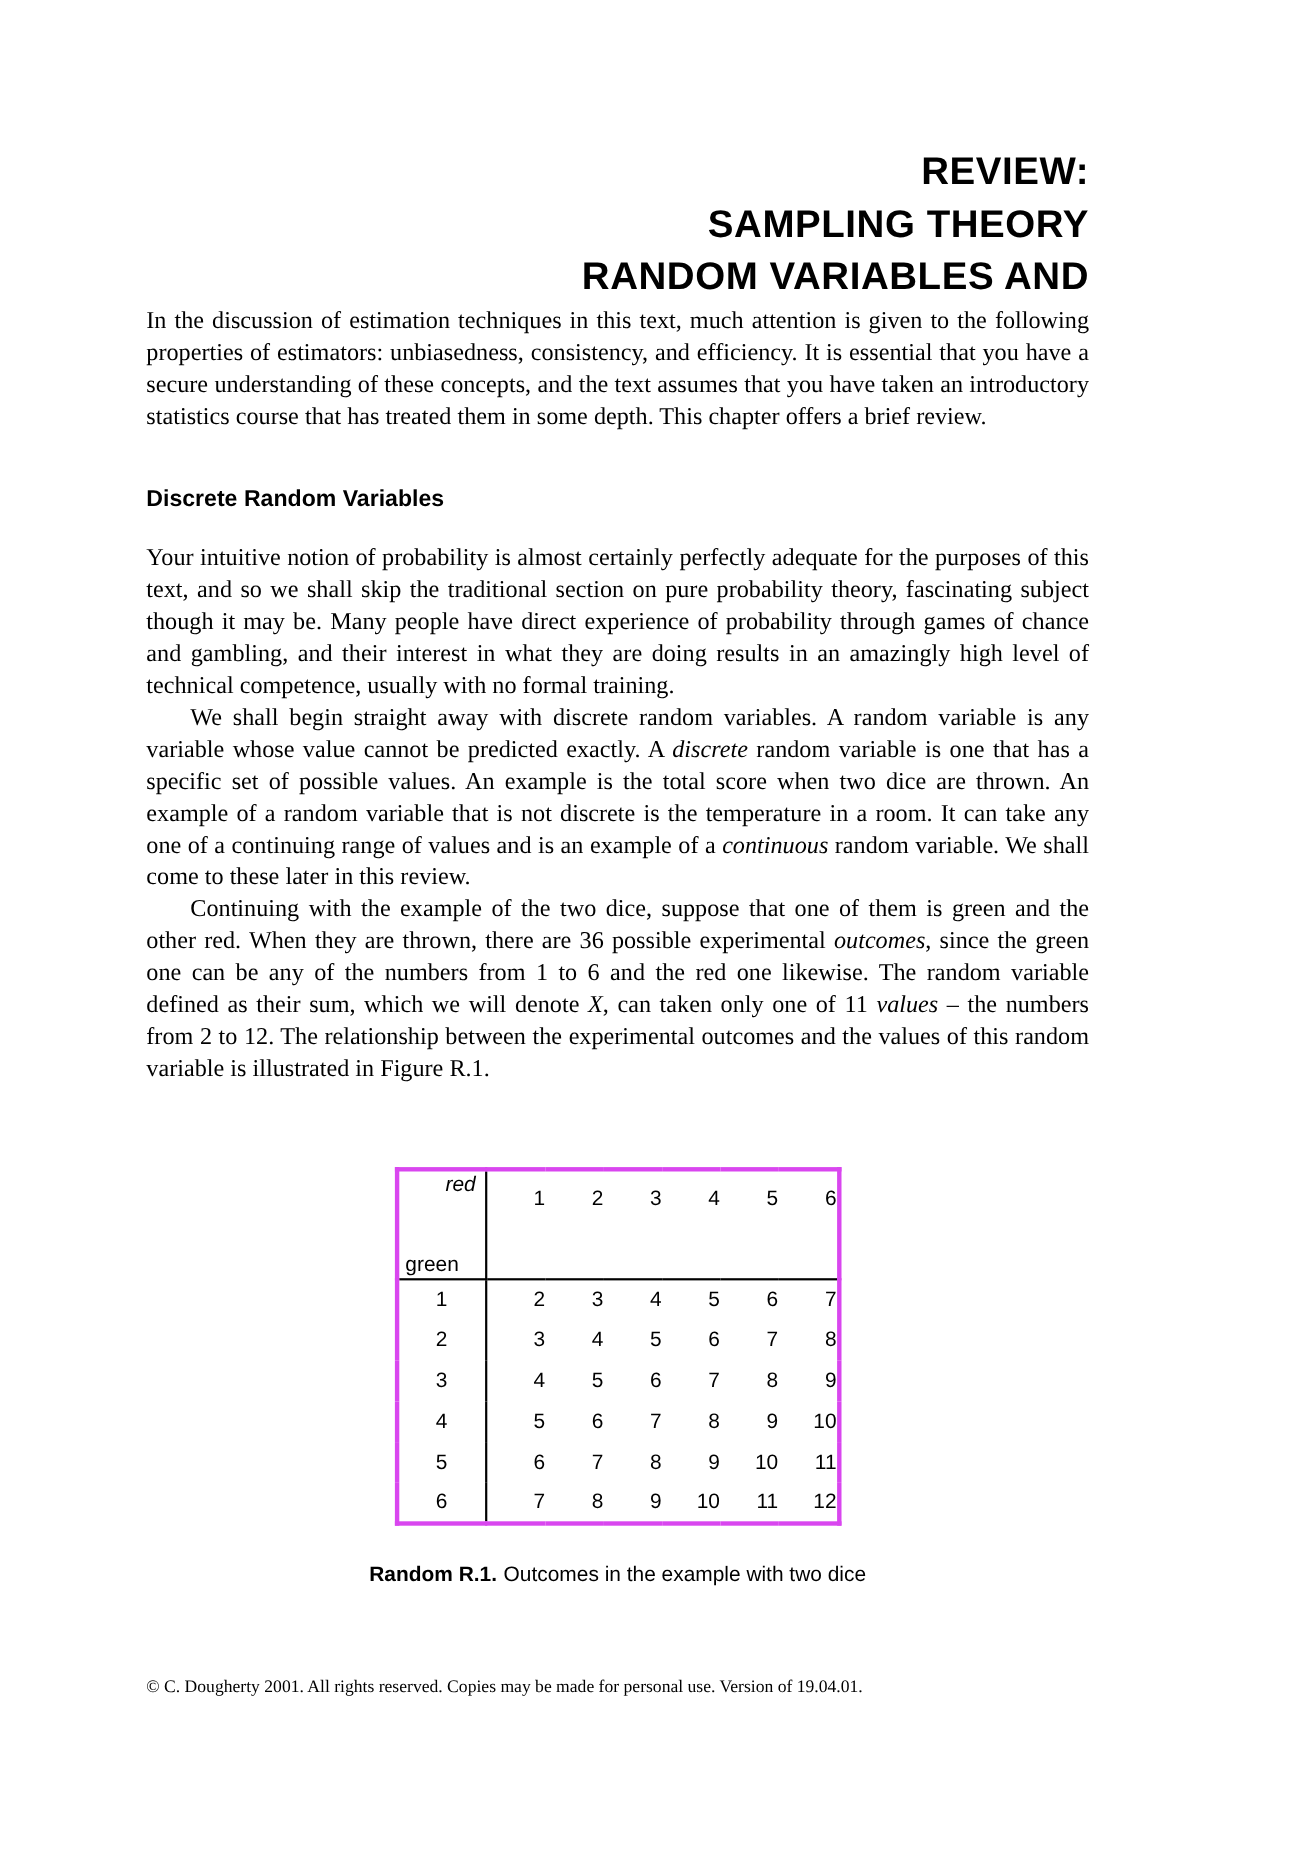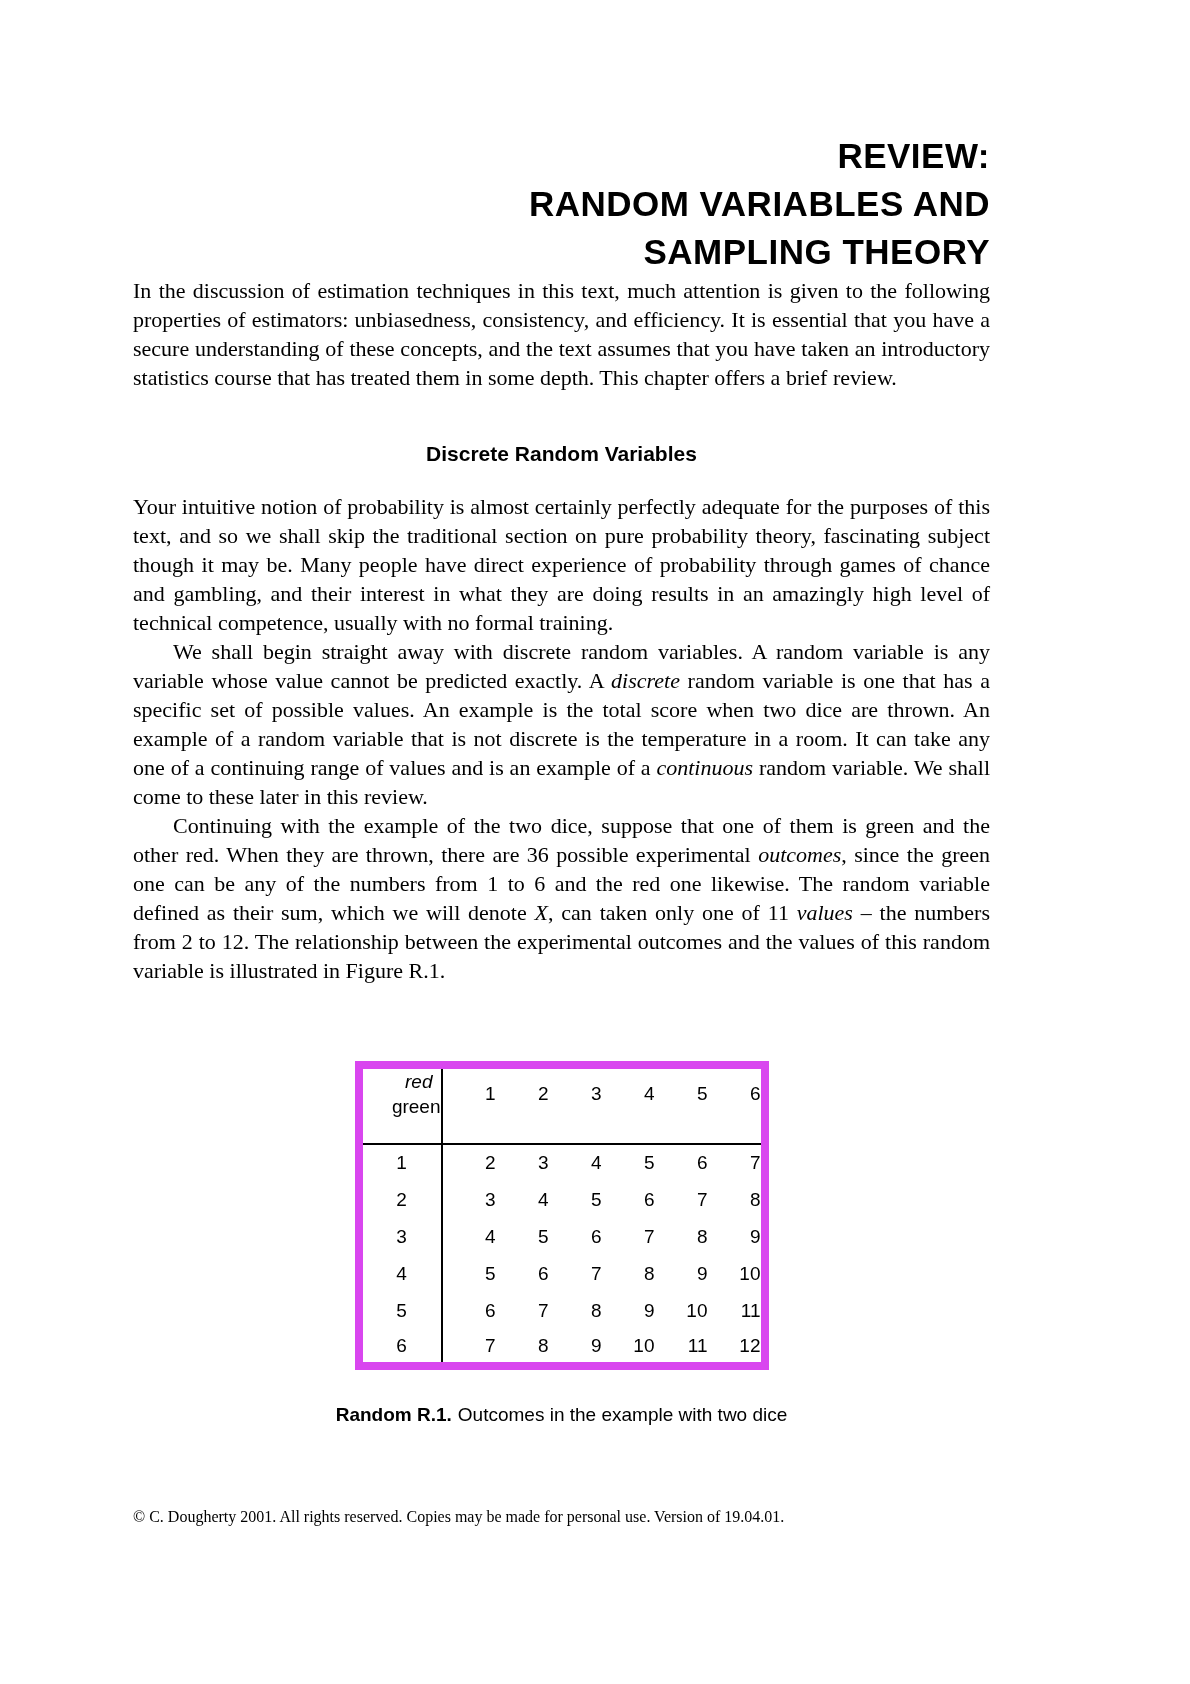--- a/index.html
+++ b/index.html
@@ -39,29 +39,28 @@
     text-align: justify;
   }
   p.indent {
     text-indent: 40px;
   }
   .section-heading {
     font-family: "Liberation Sans", sans-serif;
     font-weight: bold;
     font-size: 21px;
     margin: 50px 0 26px 0;
-    text-align: center;
   }
   figure.dice-figure {
     margin: 76px 0 0 0;
     padding: 0;
   }
   table.dice-table {
     border-collapse: collapse;
-    border: 8px solid #d946ef;
+    border: 4px solid #d946ef;
     font-family: "Liberation Sans", sans-serif;
     font-size: 19px;
     margin: 0 auto;
   }
   table.dice-table td {
     padding: 0;
   }
   .corner, .rowlab {
     width: 78px;
     border-right: 2px solid #000;
@@ -82,23 +81,24 @@
   .corner {
     padding-top: 10px;
   }
   .corner .red-label {
     text-align: right;
     font-style: italic;
     padding-right: 8px;
     line-height: 25px;
   }
   .corner .green-label {
-    text-align: right;
+    text-align: left;
     padding-left: 6px;
     line-height: 25px;
+    margin-top: 47px;
   }
   tbody tr {
     height: 37px;
   }
   td.rowlab {
     text-align: center;
   }
   figcaption.caption {
     margin-top: 34px;
     text-align: center;
@@ -117,22 +117,22 @@
   }
   i { font-style: italic; }
 </style>
 </head>
 <body>
 
 <div class="page">
 
   <header class="doc-title">
     <div>REVIEW:</div>
+    <div>SAMPLING THEORY</div>
     <div>RANDOM VARIABLES AND</div>
-    <div>SAMPLING THEORY</div>
   </header>
 
   <p class="body-par intro"><span>In the discussion of estimation techniques in this text, much attention is given to the following properties of estimators: unbiasedness, consistency, and efficiency. It is essential that you have a secure understanding of these concepts, and the text assumes that you have taken an introductory statistics course that has treated them in some depth. This chapter offers a brief review.</span></p>
 
   <h2 class="section-heading">Discrete Random Variables</h2>
 
   <p class="body-par"><span>Your intuitive notion of probability is almost certainly perfectly adequate for the purposes of this text, and so we shall skip the traditional section on pure probability theory, fascinating subject though it may be. Many people have direct experience of probability through games of chance and gambling, and their interest in what they are doing results in an amazingly high level of technical competence, usually with no formal training.</span></p>
   <p class="body-par indent"><span>We shall begin straight away with discrete random variables. A random variable is any variable whose value cannot be predicted exactly. A </span><i>discrete</i><span> random variable is one that has a specific set of possible values. An example is the total score when two dice are thrown. An example of a random variable that is not discrete is the temperature in a room. It can take any one of a continuing range of values and is an example of a </span><i>continuous</i><span> random variable. We shall come to these later in this review.</span></p>
   <p class="body-par indent"><span>Continuing with the example of the two dice, suppose that one of them is green and the other red. When they are thrown, there are 36 possible experimental </span><i>outcomes</i><span>, since the green one can be any of the numbers from 1 to 6 and the red one likewise. The random variable defined as their sum, which we will denote </span><i>X</i><span>, can taken only one of 11 </span><i>values</i><span> – the numbers from 2 to 12. The relationship between the experimental outcomes and the values of this random variable is illustrated in Figure R.1.</span></p>
 

